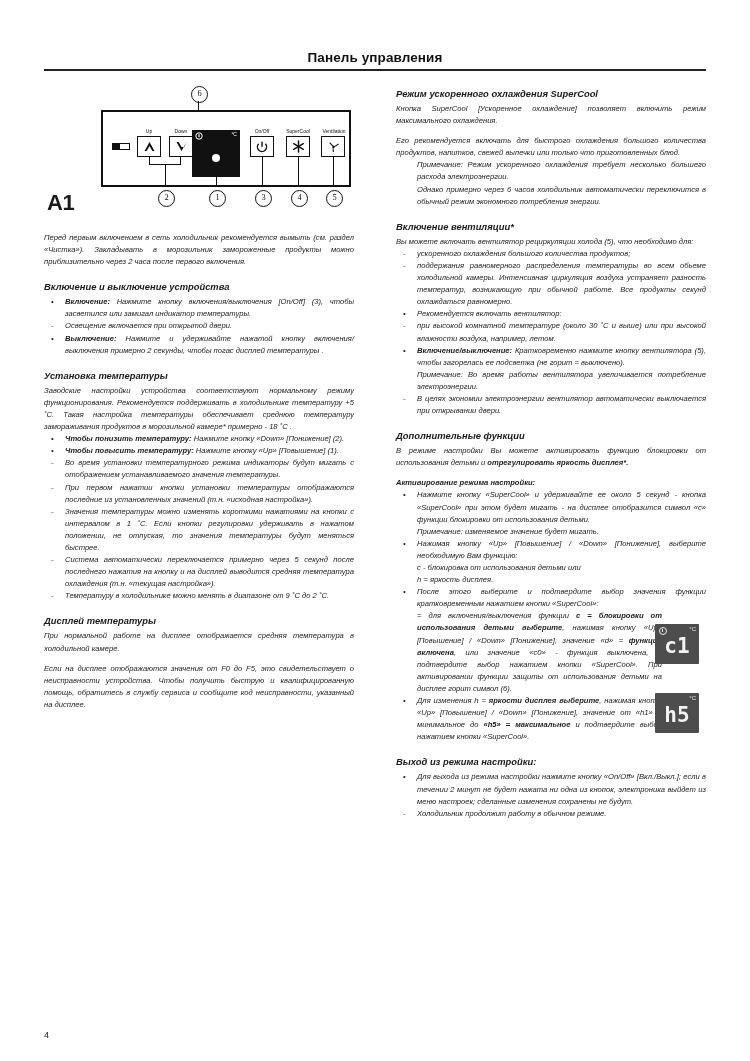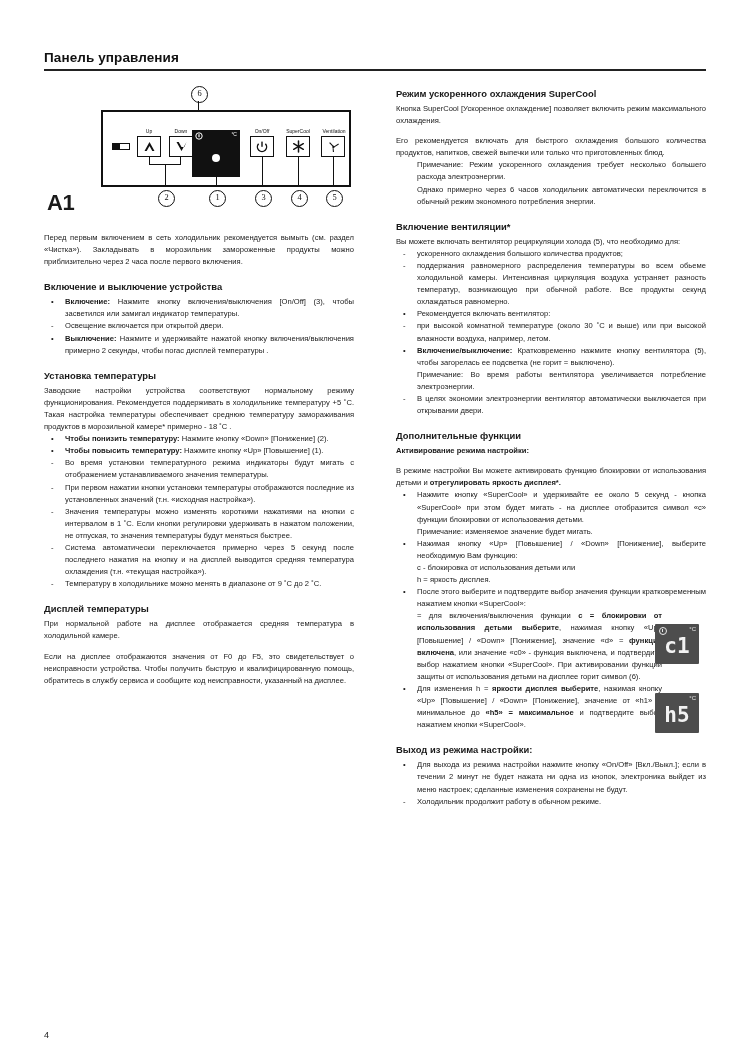--- a/index.html
+++ b/index.html
@@ -20,20 +20,21 @@
     overflow: hidden;
     box-sizing: border-box;
   }
 
   
   .page-header {
     position: absolute;
     left: 44px;
     top: 50px;
     width: 662px;
+    text-align: center;
   }
   .page-header h1 {
     margin: 0;
     font-size: 13.5px;
     font-weight: bold;
     letter-spacing: .1px;
     color: #111;
   }
   .header-rule {
     margin-top: 4px;
@@ -42,20 +43,21 @@
   }
 
   
   .col {
     position: absolute;
     top: 90px;
     width: 310px;
     font-size: 7.6px;
     line-height: 12.1px;
     text-align: justify;
+    font-style: italic;
   }
   .col-left  { left: 44px; }
   .col-right { left: 396px; top: 88px; }
 
   h2.sec {
     font-size: 9.4px;
     font-weight: bold;
     margin: 13px 0 3px 0;
     line-height: 12px;
   }
@@ -391,22 +393,22 @@
       <li class="dsh"><span class="mk"></span><span>ускоренного охлаждения большого количества продуктов;</span></li>
       <li class="dsh"><span class="mk"></span><span>поддержания равномерного распределения температуры во всем обьеме холодильной камеры. Интенсивная циркуляция воздуха устраняет разность температур, возникающую при обычной работе. Все продукты секунд охлаждаться равномерно.</span></li>
       <li class="bul"><span class="mk"></span><span>Рекомендуется включать вентилятор:</span></li>
       <li class="dsh"><span class="mk"></span><span>при высокой комнатной температуре (около 30 ˚C и выше) или при высокой влажности воздуха, например, летом.</span></li>
       <li class="bul"><span class="mk"></span><b>Включение/выключение:</b><span> Кратковременно нажмите кнопку вентилятора (5), чтобы загорелась ее подсветка (не горит = выключено).</span></li>
       <li class="non"><span class="mk"></span><span>Примечание: Во время работы вентилятора увеличивается потребление электроэнергии.</span></li>
       <li class="dsh"><span class="mk"></span><span>В целях экономии электроэнергии вентилятор автоматически выключается при открывании двери.</span></li>
     </ul>
 
     <h2 class="sec">Дополнительные функции</h2>
+    <p class="para"><span>В режиме настройки Вы можете активировать функцию блокировки от использования детьми и </span><b>отрегулировать яркость дисплея*.</b></p>
     <p class="para" style="font-weight:bold;">Активирование режима настройки:</p>
-    <p class="para"><span>В режиме настройки Вы можете активировать функцию блокировки от использования детьми и </span><b>отрегулировать яркость дисплея*.</b></p>
     <ul class="lst">
       <li class="bul"><span class="mk"></span><span>Нажмите кнопку «SuperCool» и удерживайте ее около 5 секунд - кнопка «SuperCool» при этом будет мигать - на дисплее отобразится символ «c» функции блокировки от использования детьми.</span></li>
       <li class="non"><span class="mk"></span><span>Примечание: изменяемое значение будет мигать.</span></li>
       <li class="bul"><span class="mk"></span><span>Нажимая кнопку «Up» [Повышение] / «Down» [Понижение], выберите необходимую Вам функцию:</span></li>
       <li class="non"><span class="mk"></span><span>c - блокировка от использования детьми или</span></li>
       <li class="non"><span class="mk"></span><span>h = яркость дисплея.</span></li>
       <li class="bul"><span class="mk"></span><span>После этого выберите и подтвердите выбор значения функции кратковременным нажатием кнопки «SuperCool»:</span></li>
       <li class="non" style="width:245px;"><span class="mk"></span><span>= для включения/выключения функции </span><b>c = блокировки от использования детьми выберите</b><span>, нажимая кнопку «Up» [Повышение] / «Down» [Понижение], значение «d» = </span><b>функция включена</b><span>, или значение «c0» - функция выключена, и подтвердите выбор нажатием кнопки «SuperCool». При активировании функции защиты от использования детьми на дисплее горит символ (6).</span></li>
       <li class="bul" style="width:245px;"><span class="mk"></span><span>Для изменения h = </span><b>яркости дисплея выберите</b><span>, нажимая кнопку «Up» [Повышение] / «Down» [Понижение], значение от «h1» = минимальное до </span><b>«h5» = максимальное</b><span> и подтвердите выбор нажатием кнопки «SuperCool».</span></li>
     </ul>

